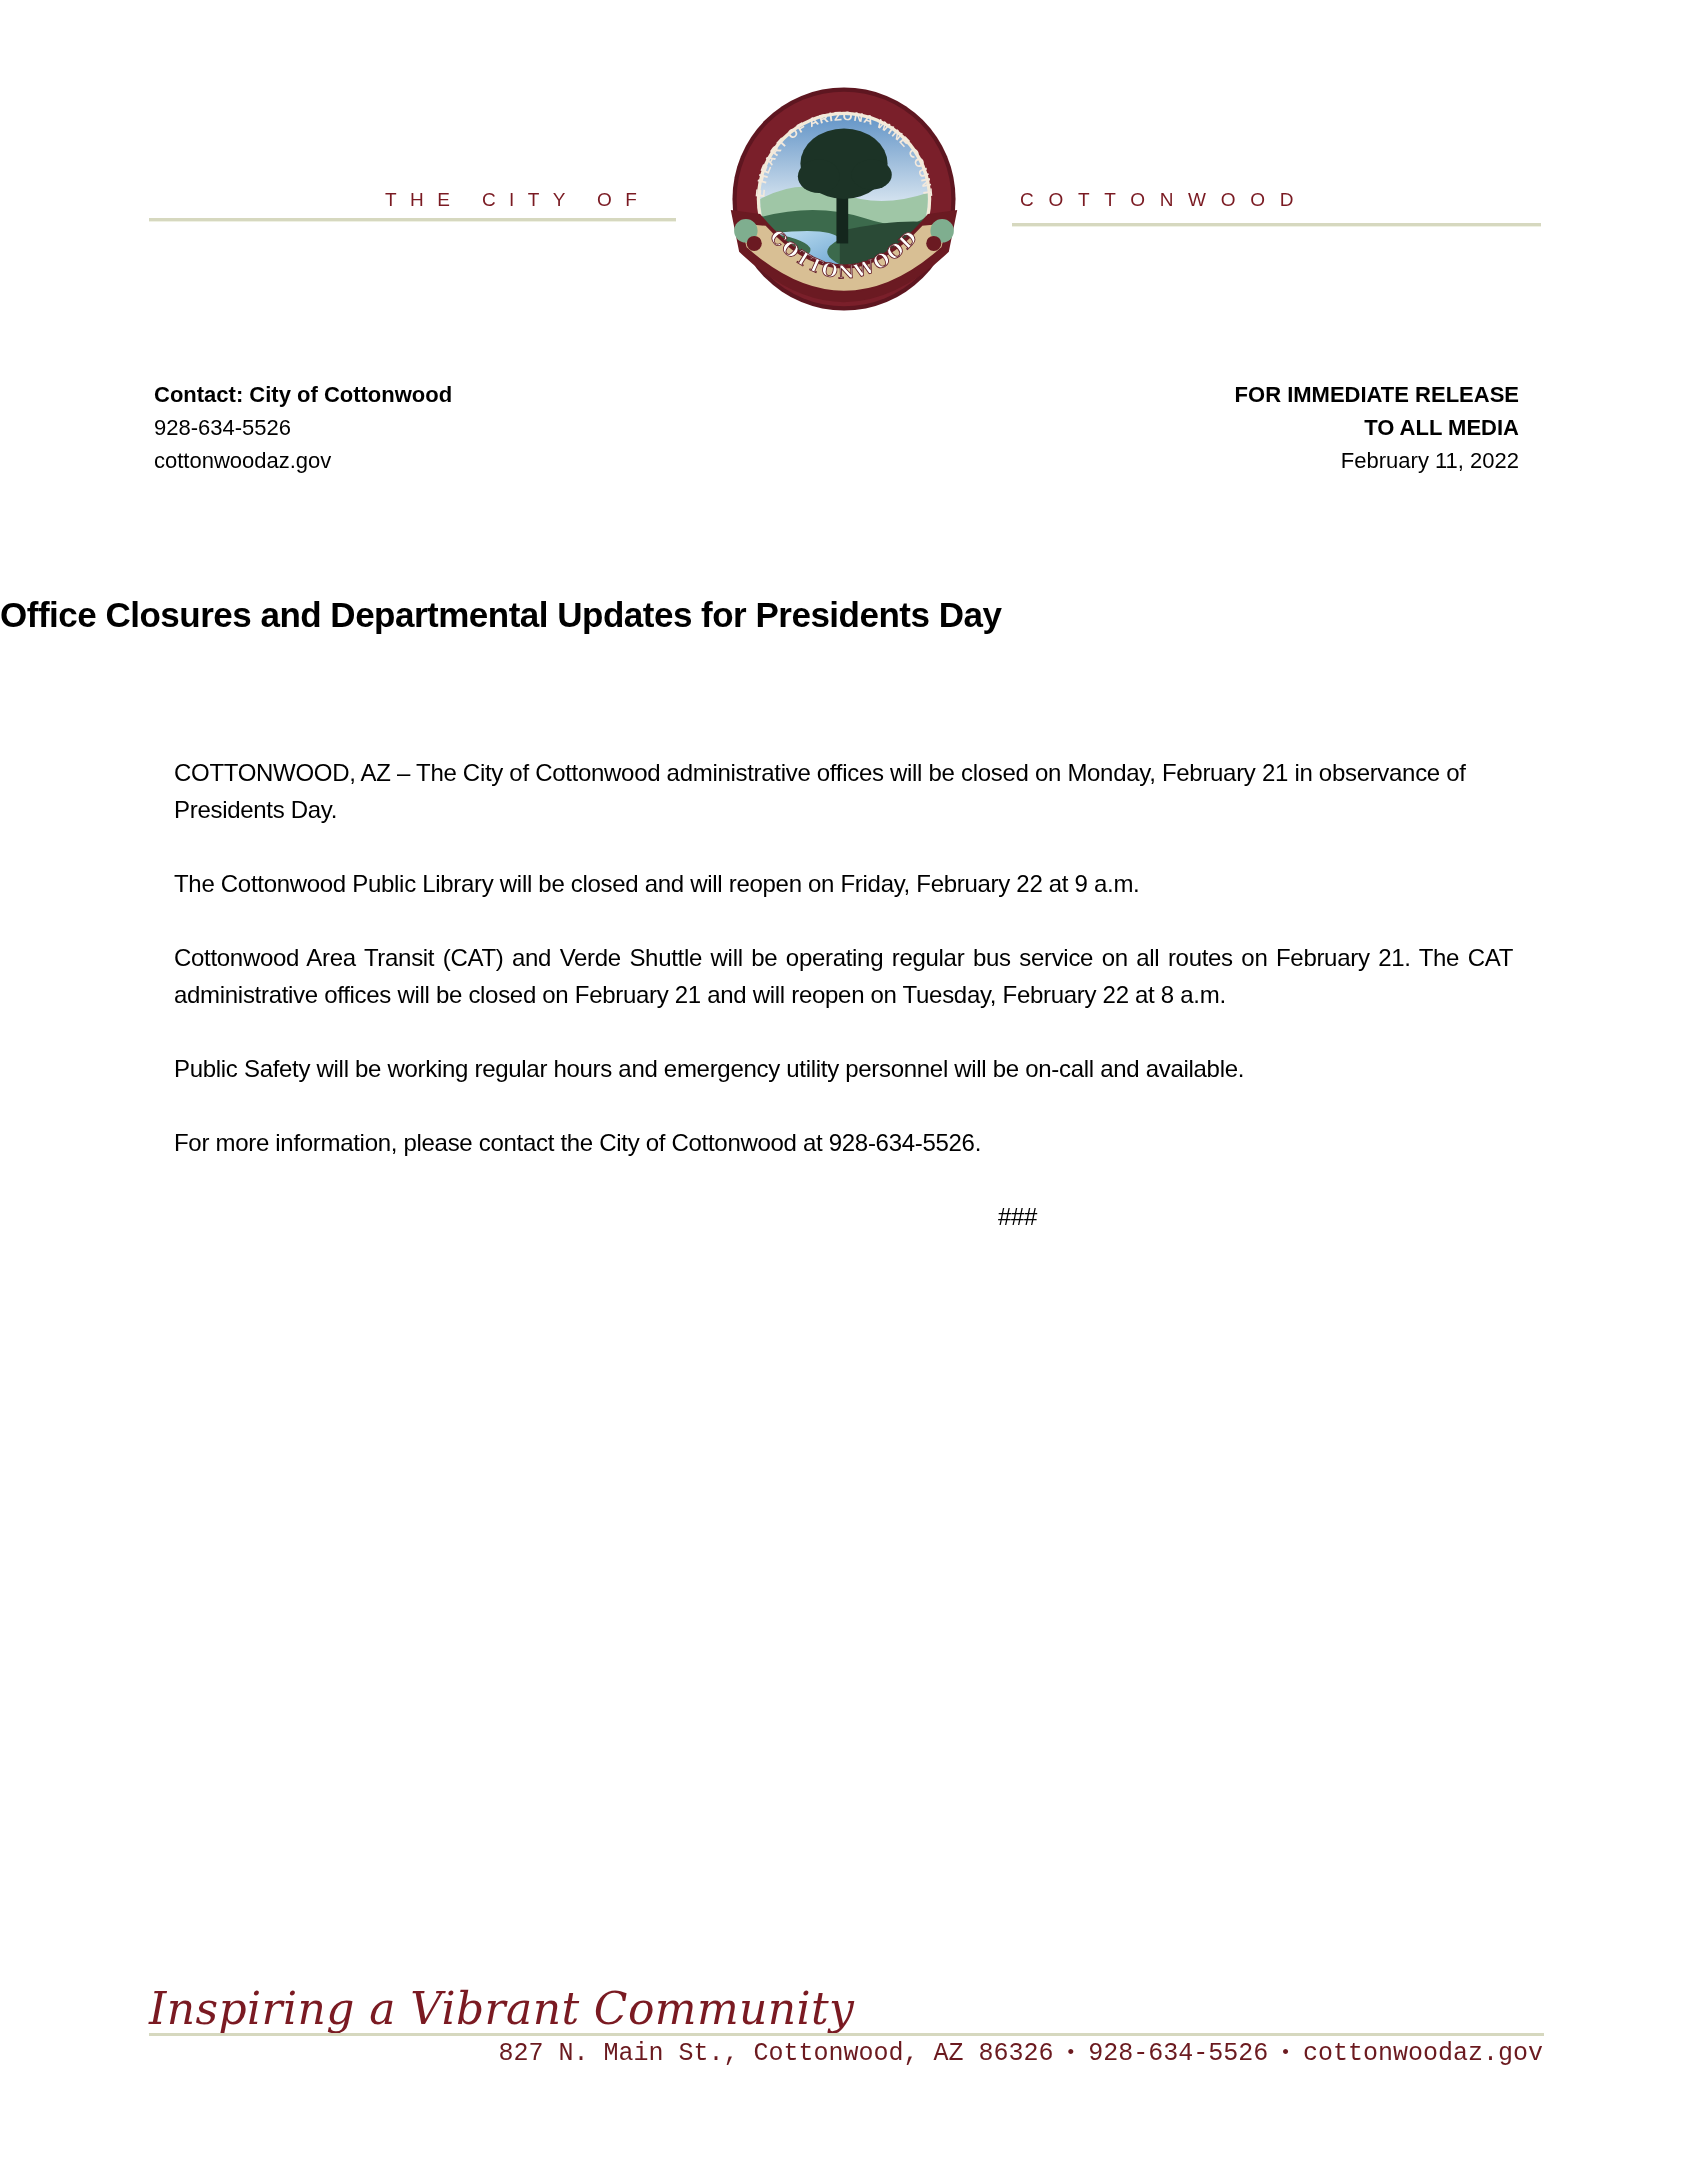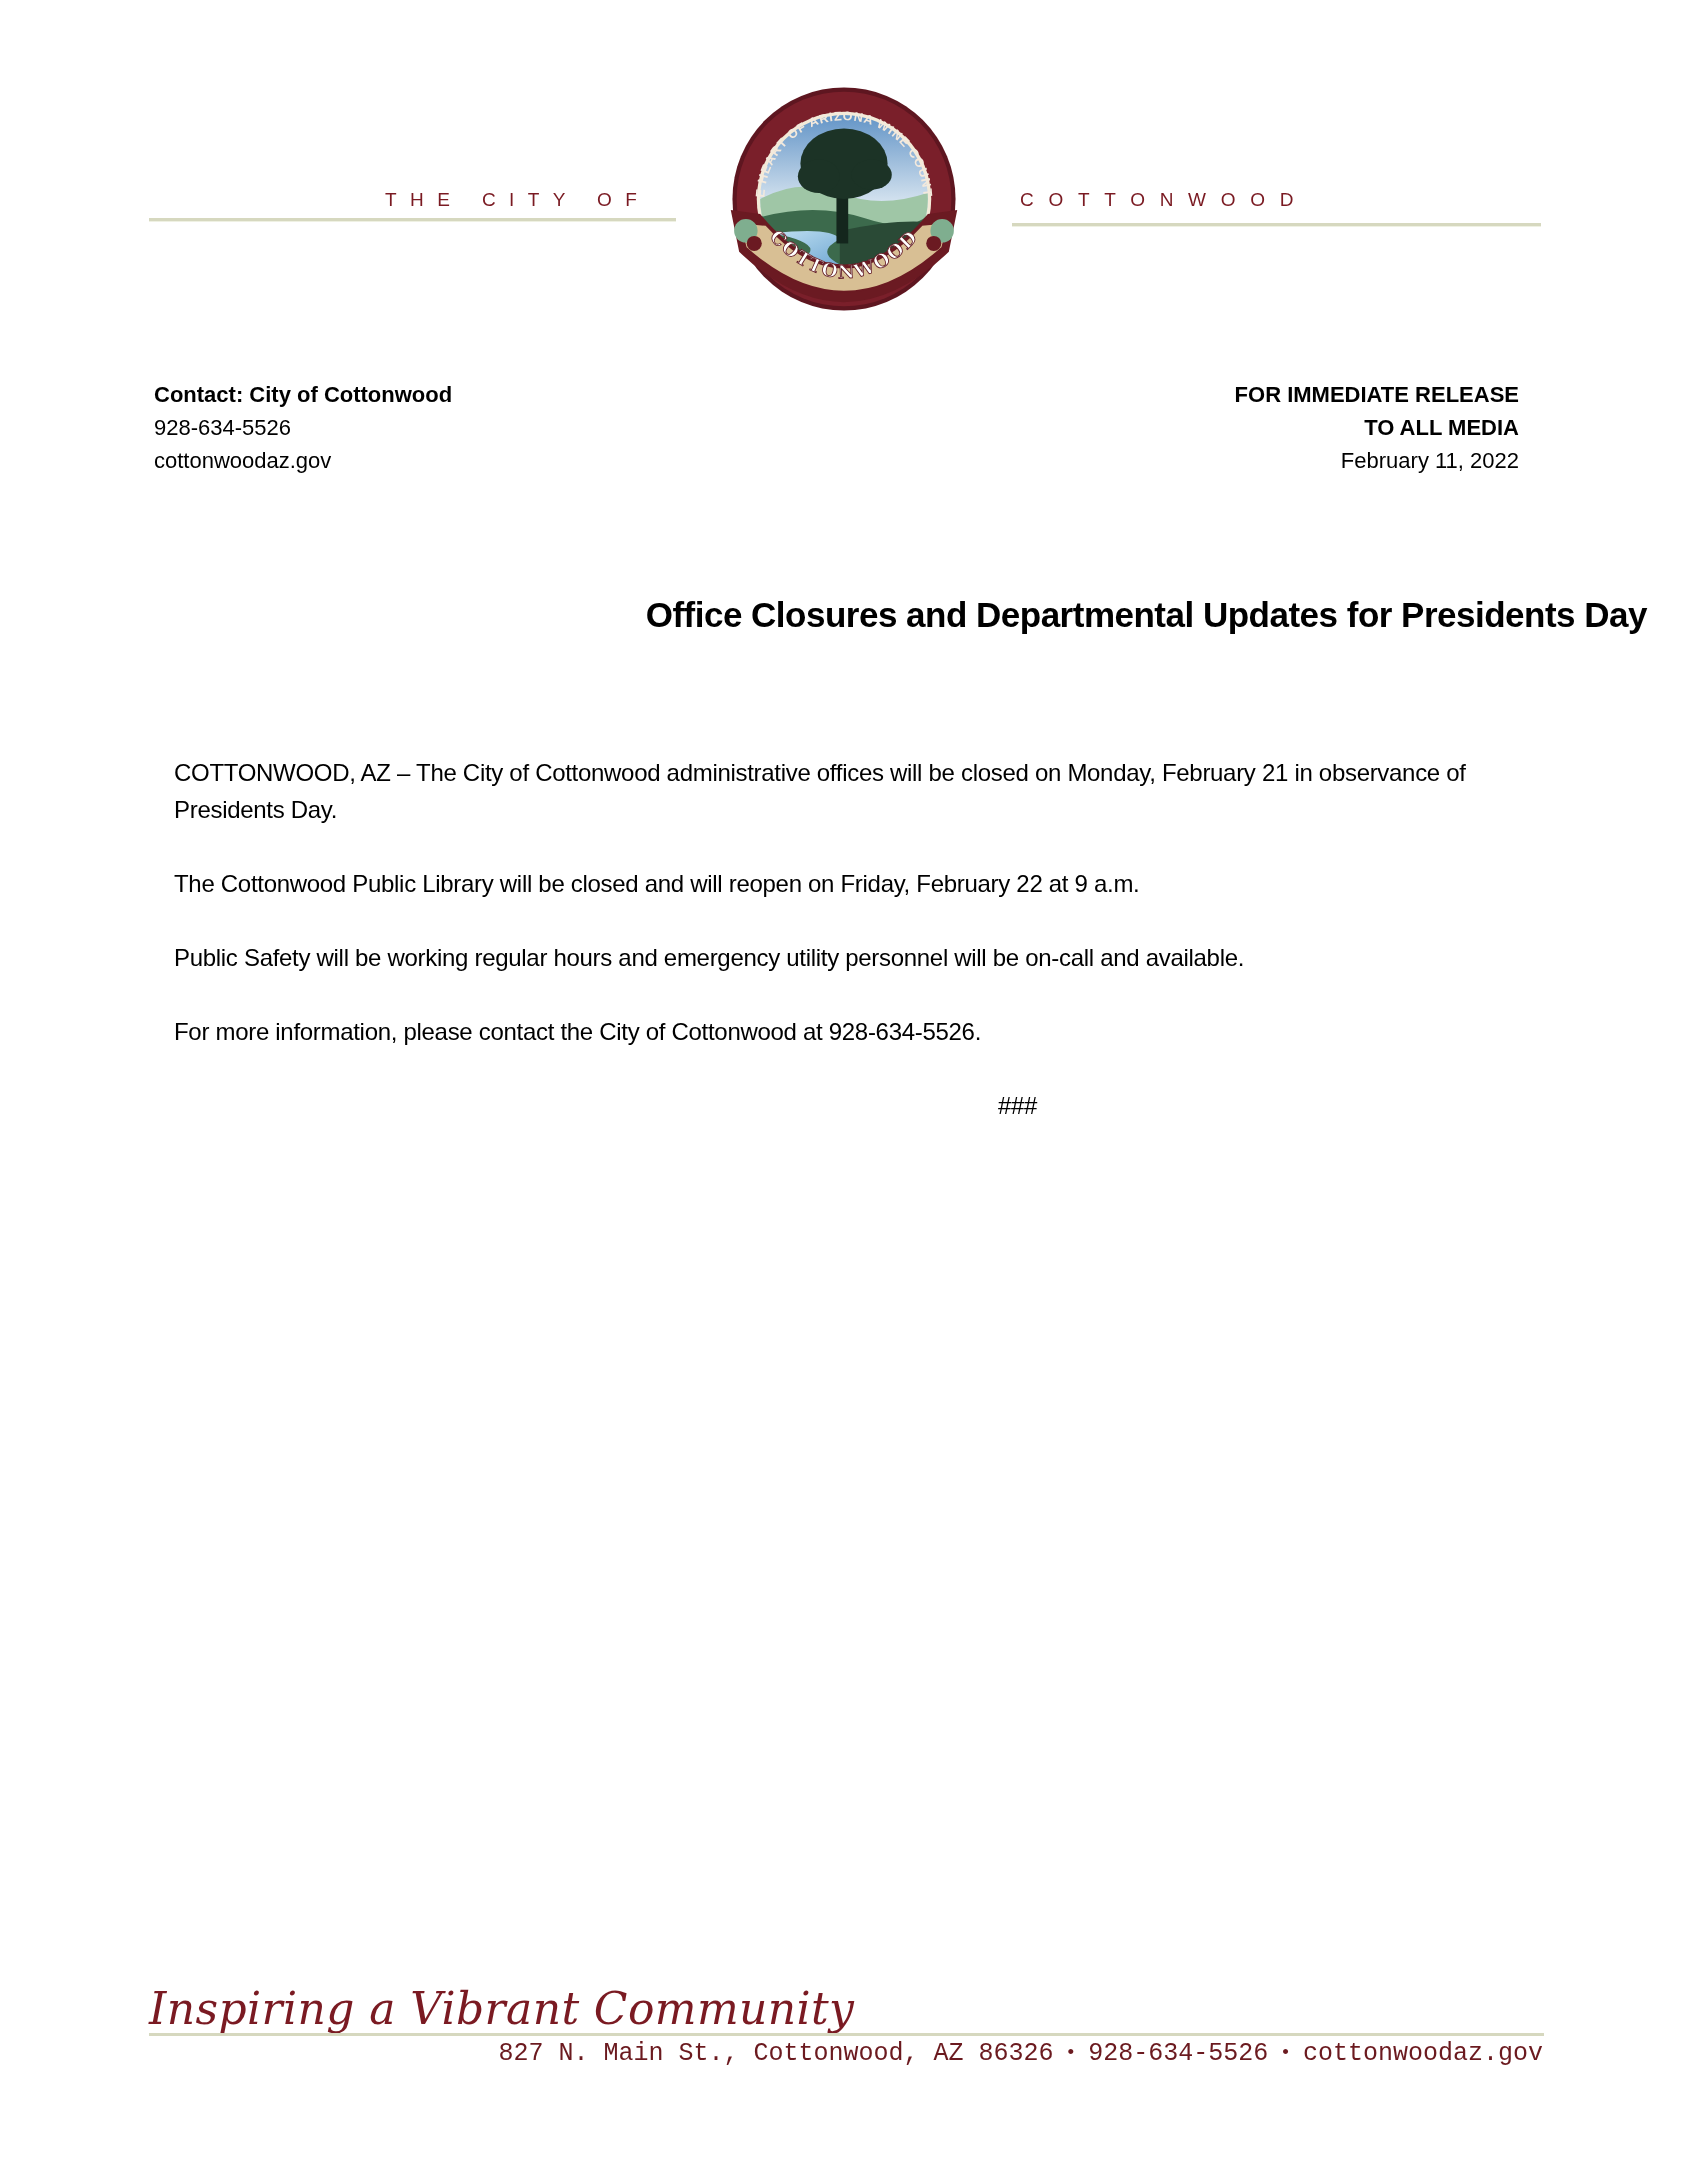--- a/index.html
+++ b/index.html
@@ -2,21 +2,21 @@
 <html style="font-size:13.4px"><head>
 <meta charset="utf-8">
 <style>
   html, body { margin:0; padding:0; background:#ffffff; }
   body { width:1687px; height:2183px; position:relative; overflow:hidden; font-family:"Liberation Sans", sans-serif; color:#000; }
   .hdr-text { position:absolute; font-family:"Liberation Sans", sans-serif; font-size:19px; color:#7a1a22; letter-spacing:13.4px; white-space:nowrap; line-height:1; }
   .rule { position:absolute; height:2.5px; background:#d6d8bf; box-shadow:0 0.8px 0 #eceedd; }
   .contact { position:absolute; left:154px; top:378px; font-size:22px; line-height:33px; }
   .contact .b, .release .b { font-weight:bold; }
   .release { position:absolute; right:168px; top:378px; font-size:22px; line-height:33px; text-align:right; }
-  .title { position:absolute; left:0; width:1647px; top:594px; text-align:right; font-weight:bold; font-size:35px; letter-spacing:-0.5px; line-height:1.2; }
+  .title { position:absolute; left:0; width:1647px; top:594px; text-align:left; font-weight:bold; font-size:35px; letter-spacing:-0.5px; line-height:1.2; }
   .body { position:absolute; left:174px; width:1339px; top:754px; font-size:24px; line-height:37px; letter-spacing:-0.3px; }
   .body p { margin:0 0 37px 0; }
   .body p.just { text-align:justify; }
   .end { text-align:center; margin-left:-174px; width:1687px; }
   .tagline { position:absolute; left:149px; top:1983px; font-family:"DejaVu Serif", serif; font-style:italic; font-size:44px; color:#7a1a22; letter-spacing:0.4px; white-space:nowrap; }
   .footer-rule { position:absolute; left:149px; width:1395px; top:2033px; height:2.5px; background:#d6d8bf; }
   .footer { position:absolute; right:144px; top:2039px; font-family:Liberation Mono, monospace; font-size:25px; color:#6b1a1f; white-space:nowrap; }
   .footer .dot { margin:0 11.8px; font-size:18.5px; position:relative; top:-2.5px; }
   .logo { position:absolute; left:714px; top:84px; width:260px; height:235px; }
 </style>
@@ -92,20 +92,21 @@
   <div class="b">FOR IMMEDIATE RELEASE</div>
   <div class="b">TO ALL MEDIA</div>
   <div>February 11, 2022</div>
 </div>
 
 <h1 class="title" style="margin:0;">Office Closures and Departmental Updates for Presidents Day</h1>
 
 <div class="body">
   <p>COTTONWOOD, AZ – The City of Cottonwood administrative offices will be closed on Monday, February 21 in observance of Presidents Day.</p>
   <p>The Cottonwood Public Library will be closed and will reopen on Friday, February 22 at 9 a.m.</p>
+  <p class="just">Cottonwood Area Transit (CAT) and Verde Shuttle will be operating regular bus service on all routes on February 21. The CAT administrative offices will be closed on February 21 and will reopen on Tuesday, February 22 at 8 a.m.</p>
   <p>Public Safety will be working regular hours and emergency utility personnel will be on-call and available.</p>
   <p>For more information, please contact the City of Cottonwood at 928-634-5526.</p>
   <p class="end">###</p>
 </div>
 
 <div class="tagline">Inspiring a Vibrant Community</div>
 <div class="footer-rule"></div>
 <div class="footer">
   <span>827 N. Main St., Cottonwood, AZ 86326</span><span class="dot">•</span><span>928-634-5526</span><span class="dot">•</span><span>cottonwoodaz.gov</span>
 </div>

